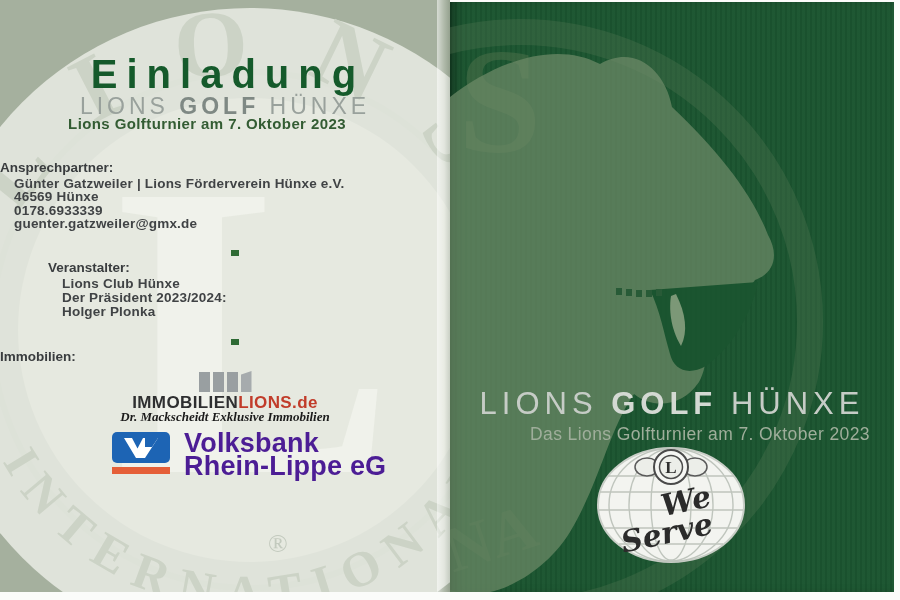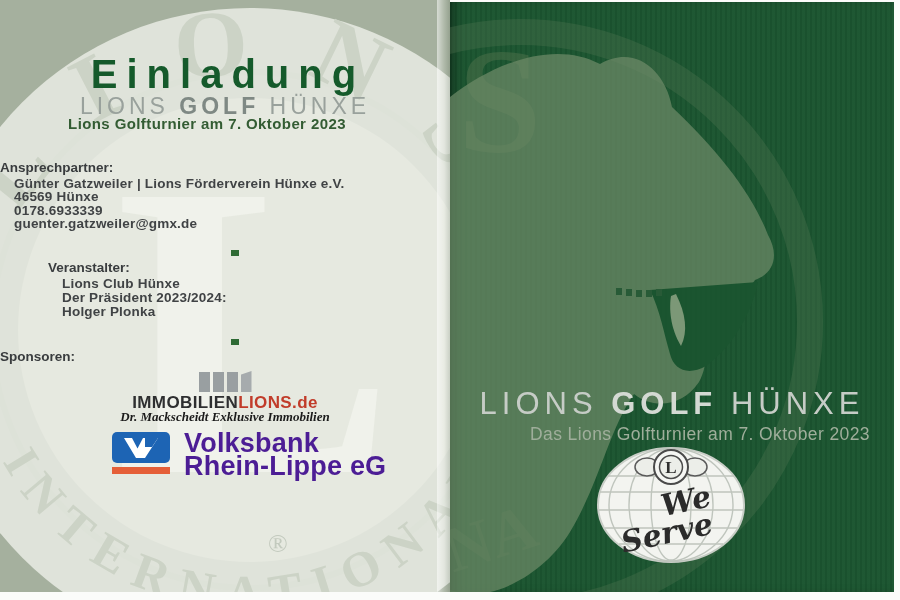--- a/index.html
+++ b/index.html
@@ -92,21 +92,21 @@
       <div class="hd">Veranstalter:</div>
       <div style="height:2px;"></div>
       <div class="ln" style="line-height:14px;">Lions Club Hünxe</div>
       <div class="ln" style="line-height:14px;">Der Präsident 2023/2024:</div>
       <div class="ln" style="line-height:14px;">Holger Plonka</div>
     </div>
 
     <div class="bullet" style="top:339px;"></div>
 
     <div class="blk" style="top:349px;">
-      <div class="hd">Sponsoren:</div>
+      <div class="hd">Immobilien:</div>
     </div>
 
     <div class="immo-bars">
       <span></span>
         <span></span>
         <span></span>
         <span></span>
     </div>
     <div class="immo-name"><span>IMMOBILIEN</span><span class="red">LIONS.de</span></div>
     <div class="immo-sub">Dr. Mackscheidt Exklusive Immobilien</div>

